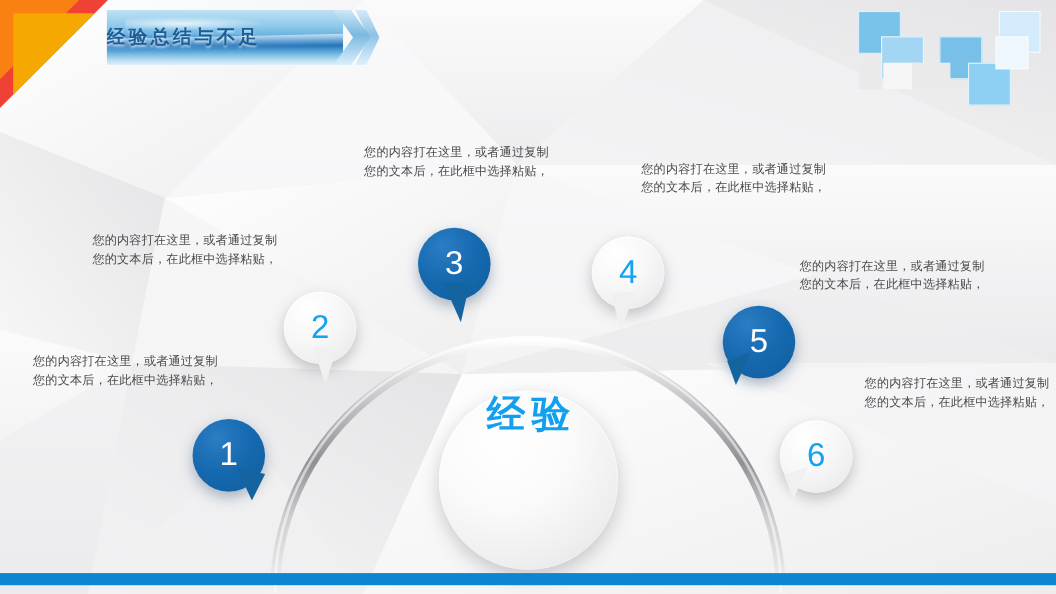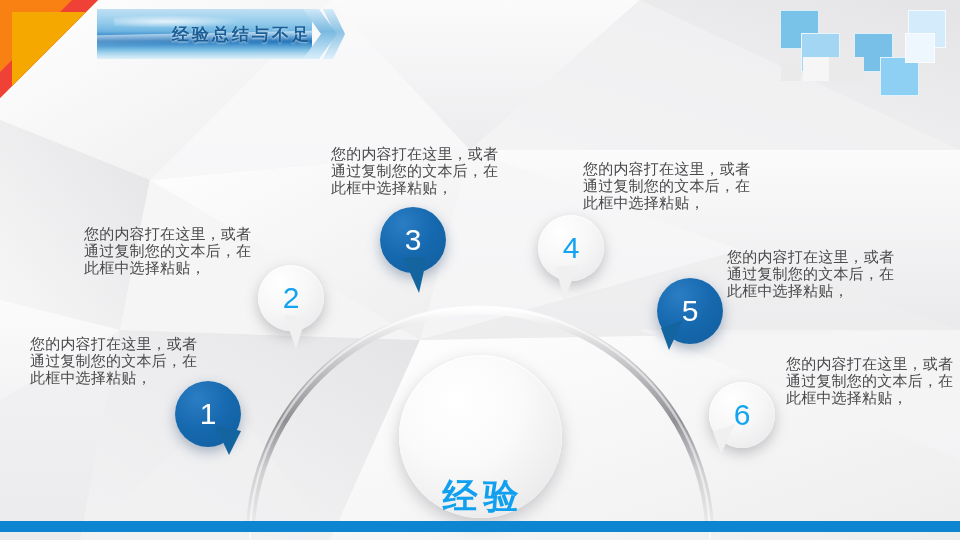--- a/index.html
+++ b/index.html
@@ -40,35 +40,35 @@
     content:"";position:absolute;left:-10%;top:48%;width:120%;height:22%;
     background:linear-gradient(180deg,rgba(255,255,255,.55),rgba(255,255,255,0));
     transform:rotate(-1.2deg);
   }
   .title-banner .photo:after{
     content:"";position:absolute;left:8%;top:12%;width:60%;height:26%;
     background:radial-gradient(ellipse at 40% 50%,rgba(255,255,255,.75),rgba(255,255,255,0) 70%);
   }
   .title-text{
     position:absolute;left:0;right:0;top:50%;transform:translateY(-50%);
-    text-align:right;
+    text-align:left;
     color:#1b5e96;font-size:17px;font-weight:bold;letter-spacing:3px;
     text-shadow:0 1px 2px rgba(255,255,255,.6);
   }
   .chev{position:absolute;top:9px;pointer-events:none;}
 
   
   .arc-wrap{position:absolute;left:240px;top:292px;width:480px;height:250px;}
 
   
   .center-circle{
     position:absolute;left:399px;top:355px;width:163px;height:163px;border-radius:50%;
     background:radial-gradient(circle at 36% 28%, #ffffff 0%, #fafafa 40%, #eeeeef 72%, #e0e0e2 100%);
     box-shadow:0 6px 16px rgba(80,80,90,.28), inset 0 1px 2px rgba(255,255,255,.9);
-    display:flex;flex-direction:column;align-items:center;justify-content:flex-end;
+    display:flex;flex-direction:column;align-items:center;justify-content:space-between;
   }
   .center-circle span{
     display:block;color:#11a0f0;font-size:35px;font-weight:bold;
     letter-spacing:6px;line-height:1.25;text-indent:6px;
   }
 
   
   .bubble{position:absolute;width:66px;height:66px;border-radius:50%;
     display:flex;align-items:center;justify-content:center;}
   .bubble .num{font-size:30px;line-height:1;font-weight:normal;}
@@ -79,23 +79,22 @@
   .bubble.dark .num{color:#ffffff;}
   .bubble.light{
     background:radial-gradient(circle at 34% 26%, #ffffff 0%, #f7f7f8 45%, #e6e6e8 100%);
     box-shadow:0 5px 13px rgba(90,90,100,.34), inset 0 1px 2px rgba(255,255,255,.9);
   }
   .bubble.light .num{color:#12a3f2;}
 
   
   .tblock{
     position:absolute;width:172px;
-    font-size:15px;line-height:17px;color:#4a4a4c;
+    font-size:11px;line-height:17px;color:#4a4a4c;
     letter-spacing:.2px;
-    margin-top:14px;
   }
 
   
   .bottom-bar{position:absolute;left:0;bottom:8px;width:960px;height:11px;background:#0d85d0;}
 </style>
 </head>
 <body>
 
 <div id="slide">
 

